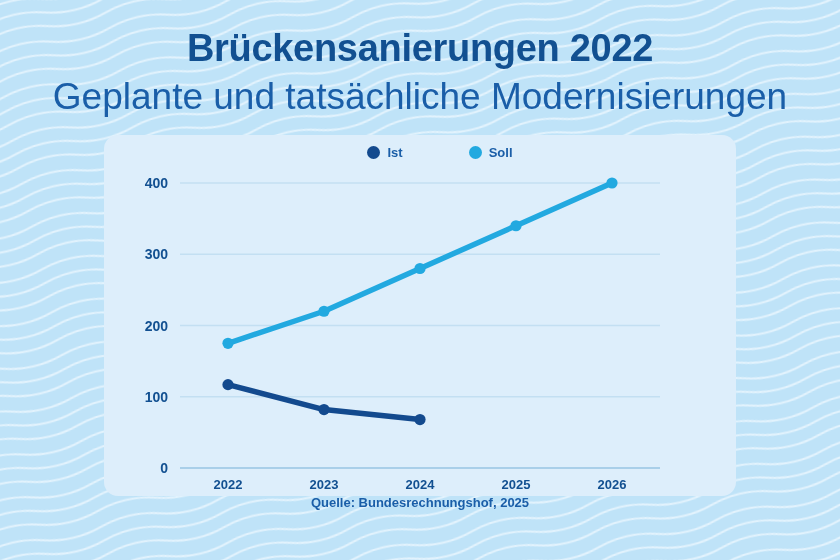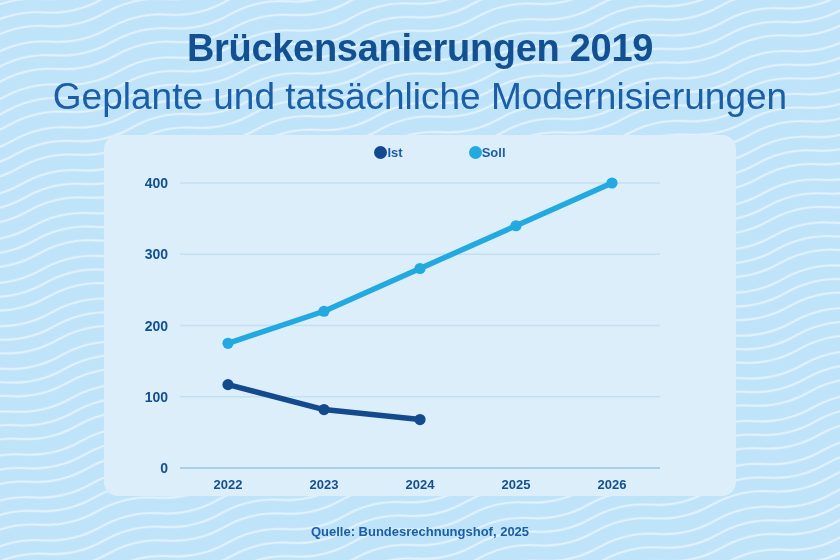--- a/index.html
+++ b/index.html
@@ -63,20 +63,21 @@
     top: 10px;
     width: 632px;
     display: flex;
     justify-content: center;
     align-items: center;
     gap: 26px;
   }
   .legend-entry {
     display: flex;
     align-items: center;
+    gap: 7px;
     padding-left: 40px;
   }
   .legend-dot {
     width: 13px;
     height: 13px;
     border-radius: 50%;
     display: block;
   }
   .legend-label {
     font-size: 13px;
@@ -112,21 +113,21 @@
   }
   .series-line {
     fill: none;
     stroke-linecap: round;
     stroke-linejoin: round;
     stroke-width: 5.5;
   }
   #source-note {
     position: absolute;
     left: 0;
-    top: 524px;
+    top: 495px;
     width: 840px;
     text-align: center;
     font-size: 13px;
     font-weight: bold;
     color: #1a5ea8;
   }
 </style>
 </head>
 <body>
 
@@ -138,21 +139,21 @@
         <path d="M-20 8 q30 -9 60 0 t60 0 t60 0" fill="none" stroke="#e3f3fd" stroke-width="2.1"></path>
         <path d="M-20 22 q30 -9 60 0 t60 0 t60 0" fill="none" stroke="#e3f3fd" stroke-width="2.1"></path>
         <path d="M-20 36 q30 -9 60 0 t60 0 t60 0" fill="none" stroke="#e3f3fd" stroke-width="2.1"></path>
       </pattern>
     </defs>
     <rect x="0" y="0" width="840" height="560" fill="#bfe3f8"></rect>
     <rect x="0" y="0" width="840" height="560" fill="url(#wavepat)"></rect>
   </svg>
 
   <div id="header">
-    <h1 id="chart-title">Brückensanierungen 2019</h1>
+    <h1 id="chart-title">Brückensanierungen 2022</h1>
     <h2 id="chart-subtitle">Geplante und tatsächliche Modernisierungen</h2>
   </div>
 
   <div id="chart-card">
 
     <div id="legend">
       <div class="legend-entry">
         <span class="legend-dot" style="background:#134a8e"></span>
         <span class="legend-label">Ist</span>
       </div>

